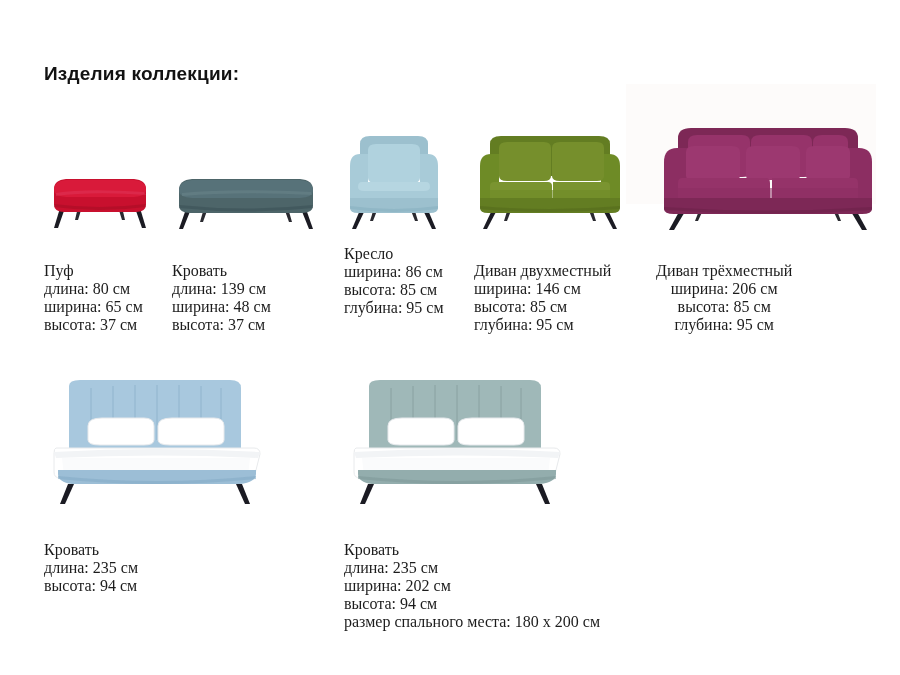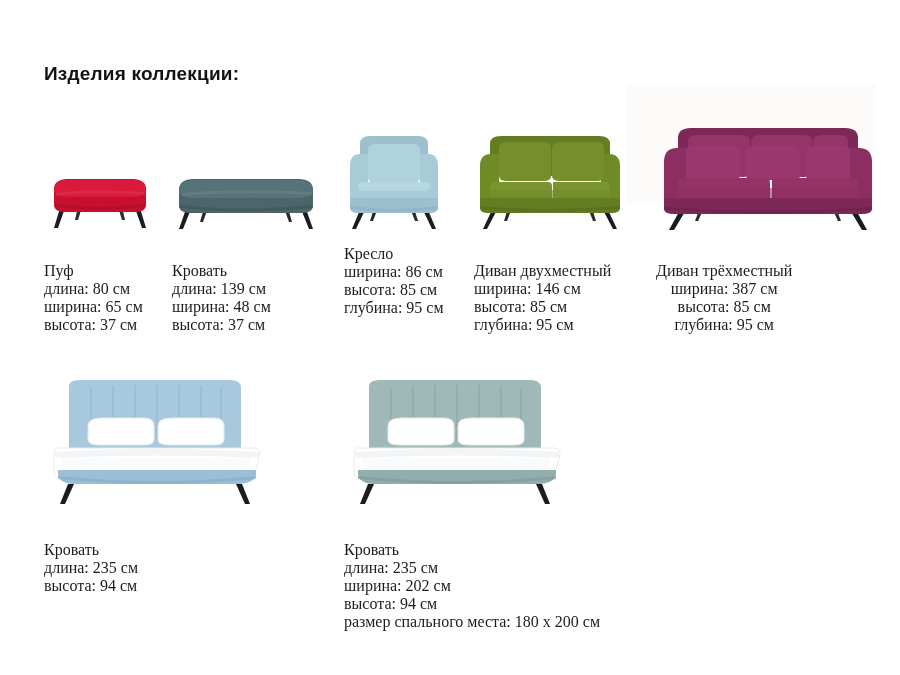--- a/index.html
+++ b/index.html
@@ -251,21 +251,21 @@
     <div class="specs">
       <div>ширина: 146 см</div>
       <div>высота: 85 см</div>
       <div>глубина: 95 см</div>
     </div>
   </div>
 
   <div class="lblbox" id="lbl-sofa3">
     <div class="pname">Диван трёхместный</div>
     <div class="specs">
-      <div>ширина: 387 см</div>
+      <div>ширина: 206 см</div>
       <div>высота: 85 см</div>
       <div>глубина: 95 см</div>
     </div>
   </div>
 
   <div class="lblbox" id="lbl-bed1">
     <div class="pname">Кровать</div>
     <div class="specs">
       <div>длина: 235 см</div>
       <div>высота: 94 см</div>

